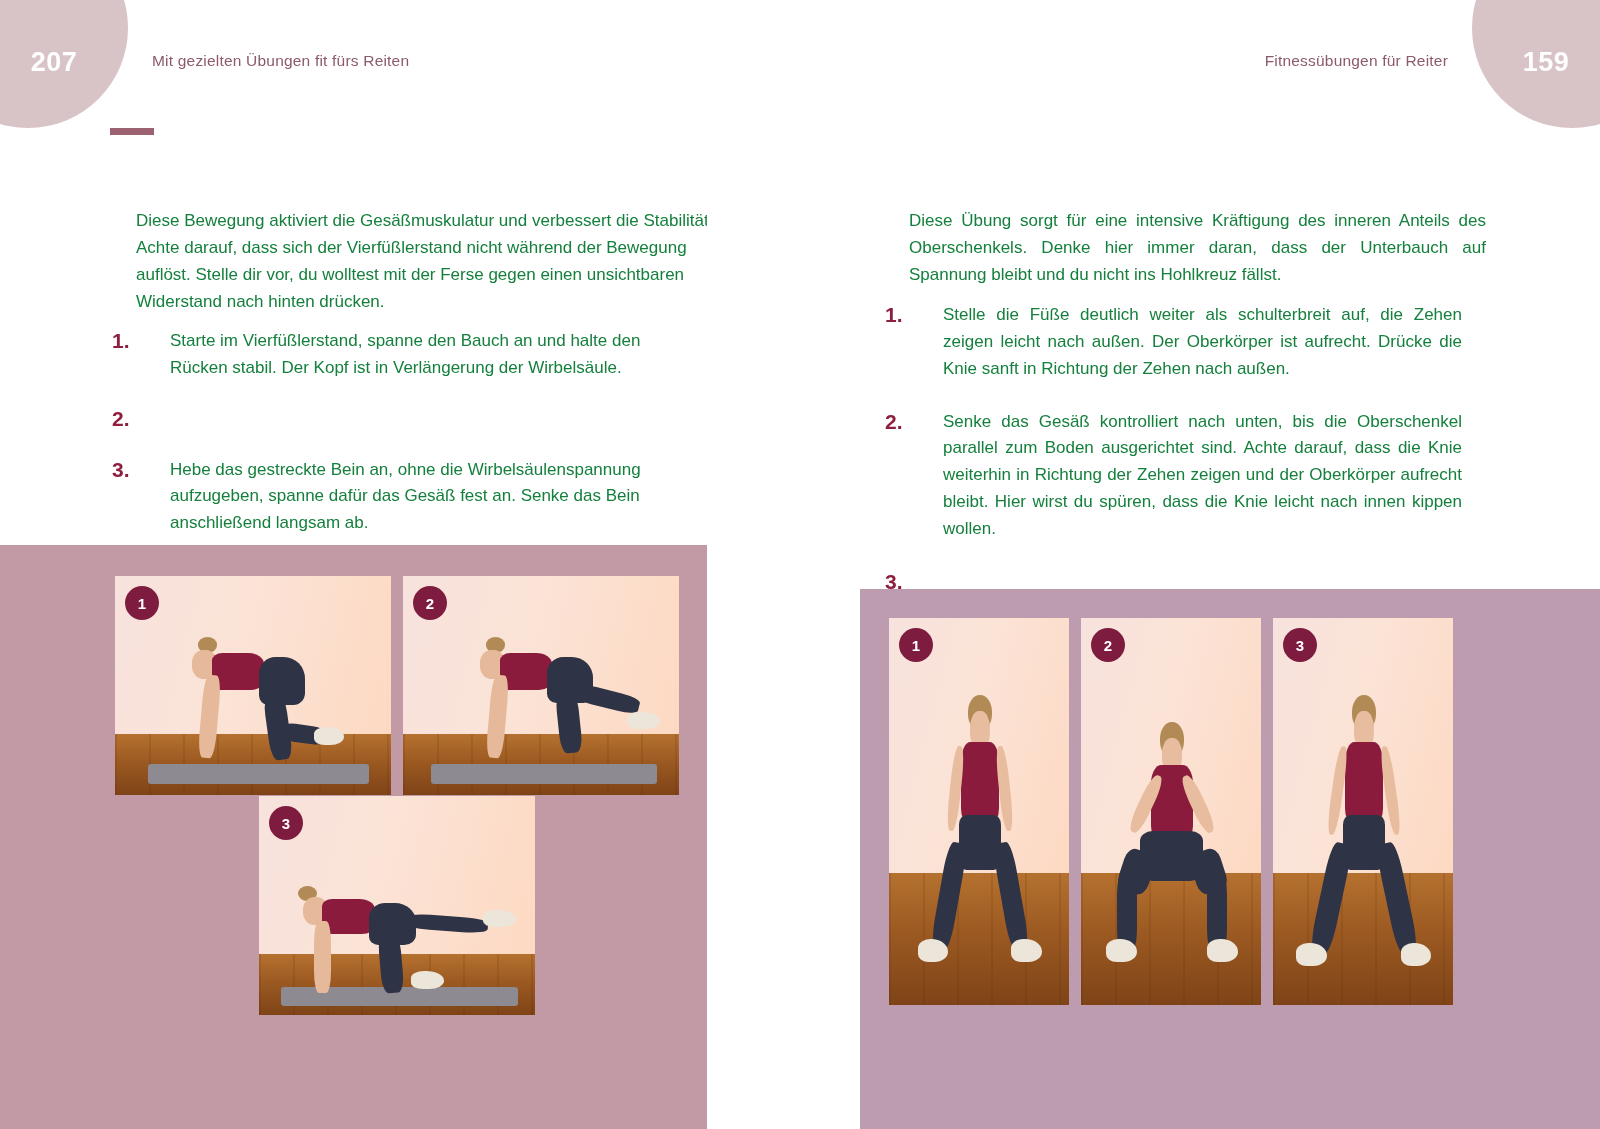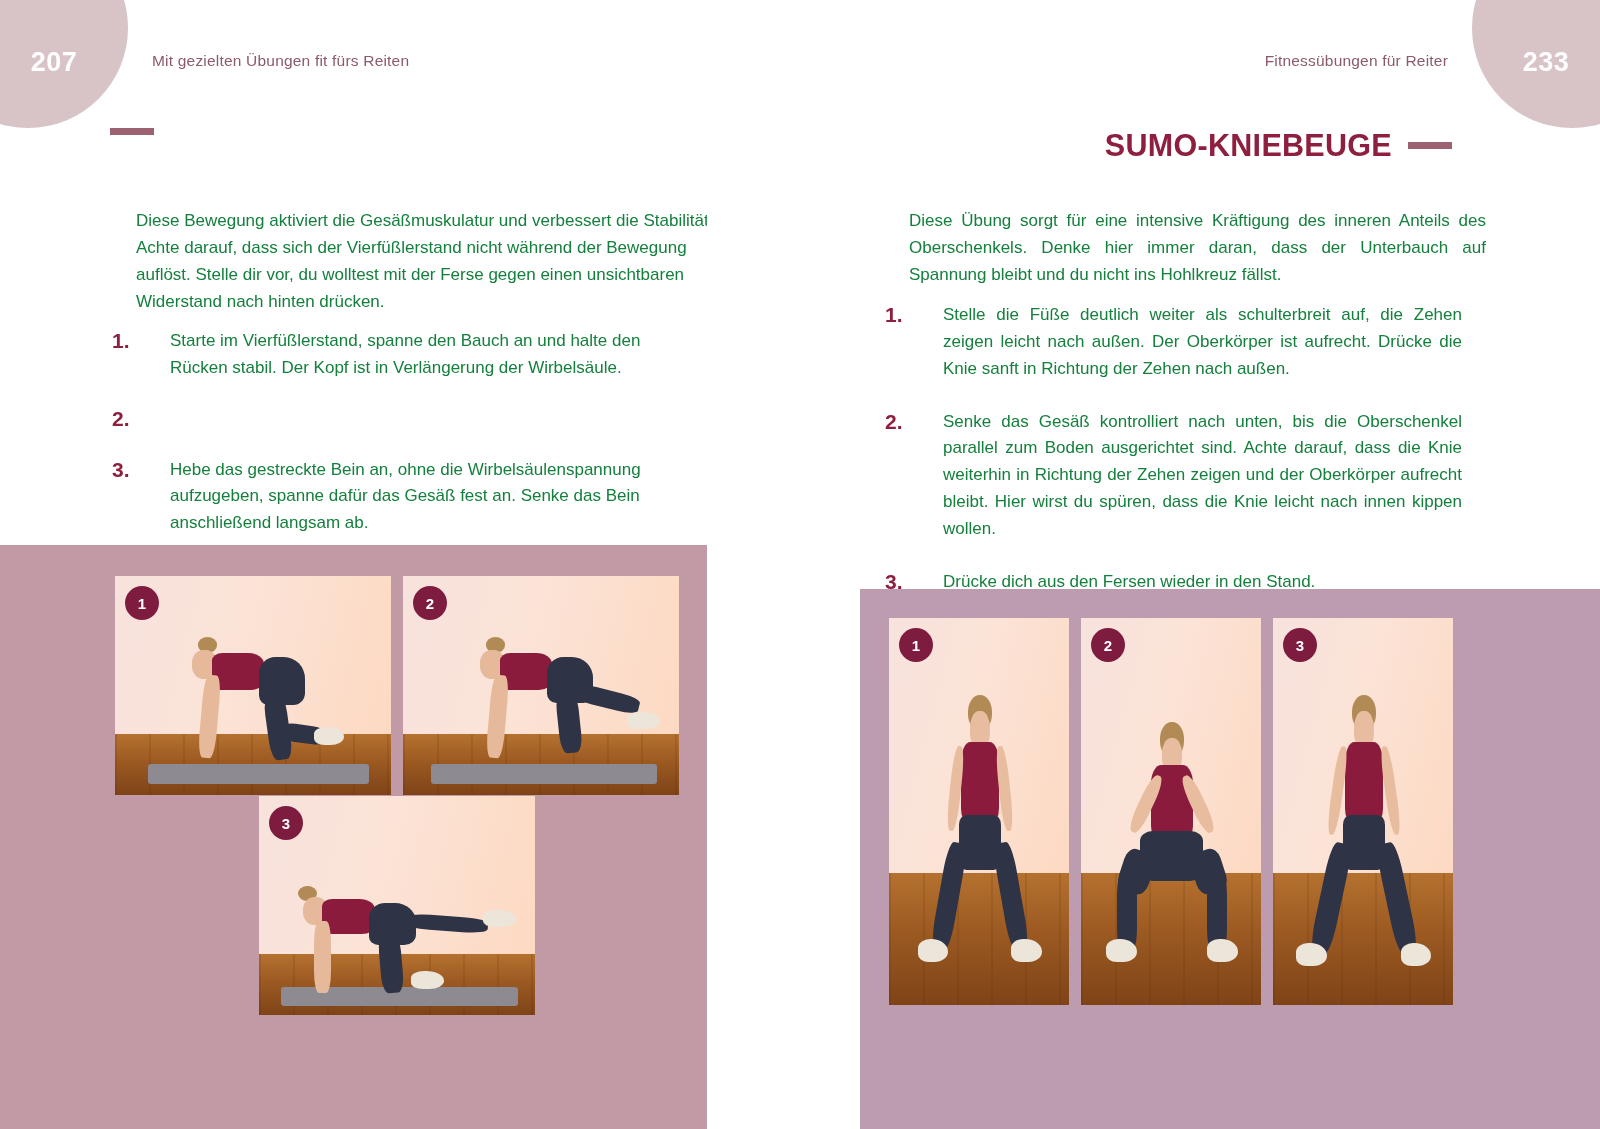--- a/index.html
+++ b/index.html
@@ -299,44 +299,39 @@
     </div>
 
   </div>
 </div>
 
 <div class="gutter"></div>
 
 <div class="col right">
 
   <div class="corner-circle right">
-    <span class="folio">233</span>
+    <span class="folio">159</span>
   </div>
 
   <div class="runhead right">Fitnessübungen für Reiter</div>
 
-  <div class="title-row right">
-    <span class="sect-title">SUMO-KNIEBEUGE</span>
-    <span class="rule"></span>
-  </div>
 
   <div class="intro">Diese Übung sorgt für eine intensive Kräftigung des inneren Anteils des Oberschenkels. Denke hier immer daran, dass der Unterbauch auf Spannung bleibt und du nicht ins Hohlkreuz fällst.</div>
 
   <div class="steps">
     <div class="step">
       <span class="step-num">1.</span>
       <span class="step-text">Stelle die Füße deutlich weiter als schulterbreit auf, die Zehen zeigen leicht nach außen. Der Oberkörper ist aufrecht. Drücke die Knie sanft in Richtung der Zehen nach außen.</span>
     </div>
     <div class="step">
       <span class="step-num">2.</span>
       <span class="step-text">Senke das Gesäß kontrolliert nach unten, bis die Oberschenkel parallel zum Boden ausgerichtet sind. Achte darauf, dass die Knie weiterhin in Richtung der Zehen zeigen und der Oberkörper aufrecht bleibt. Hier wirst du spüren, dass die Knie leicht nach innen kippen wollen.</span>
     </div>
     <div class="step">
       <span class="step-num">3.</span>
-      <span class="step-text">Drücke dich aus den Fersen wieder in den Stand.</span>
     </div>
   </div>
 </div>
 
 <div class="panel right">
 
   <div class="photo p-r1">
     <div class="scene">
       <div class="wall" style="height:66%"></div>
       <div class="floor" style="height:34%"></div>

